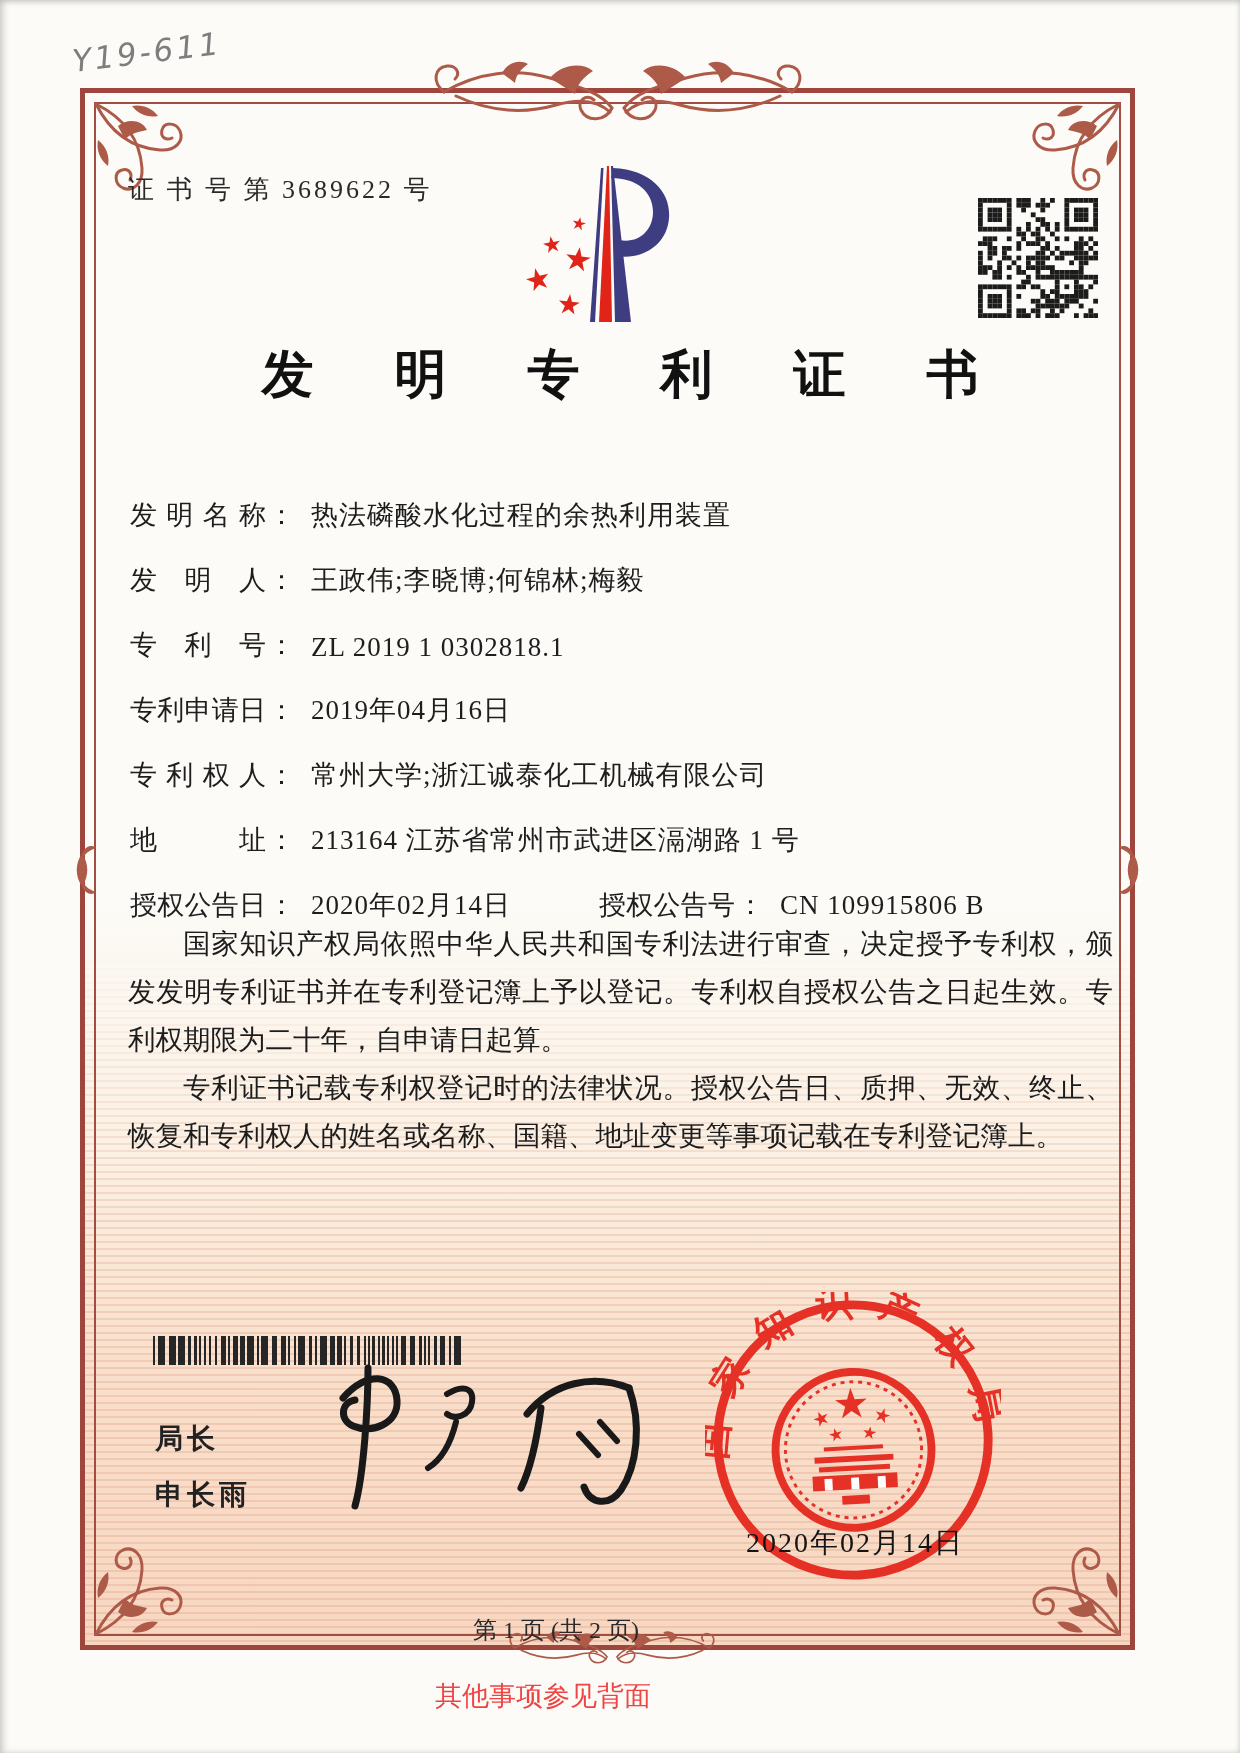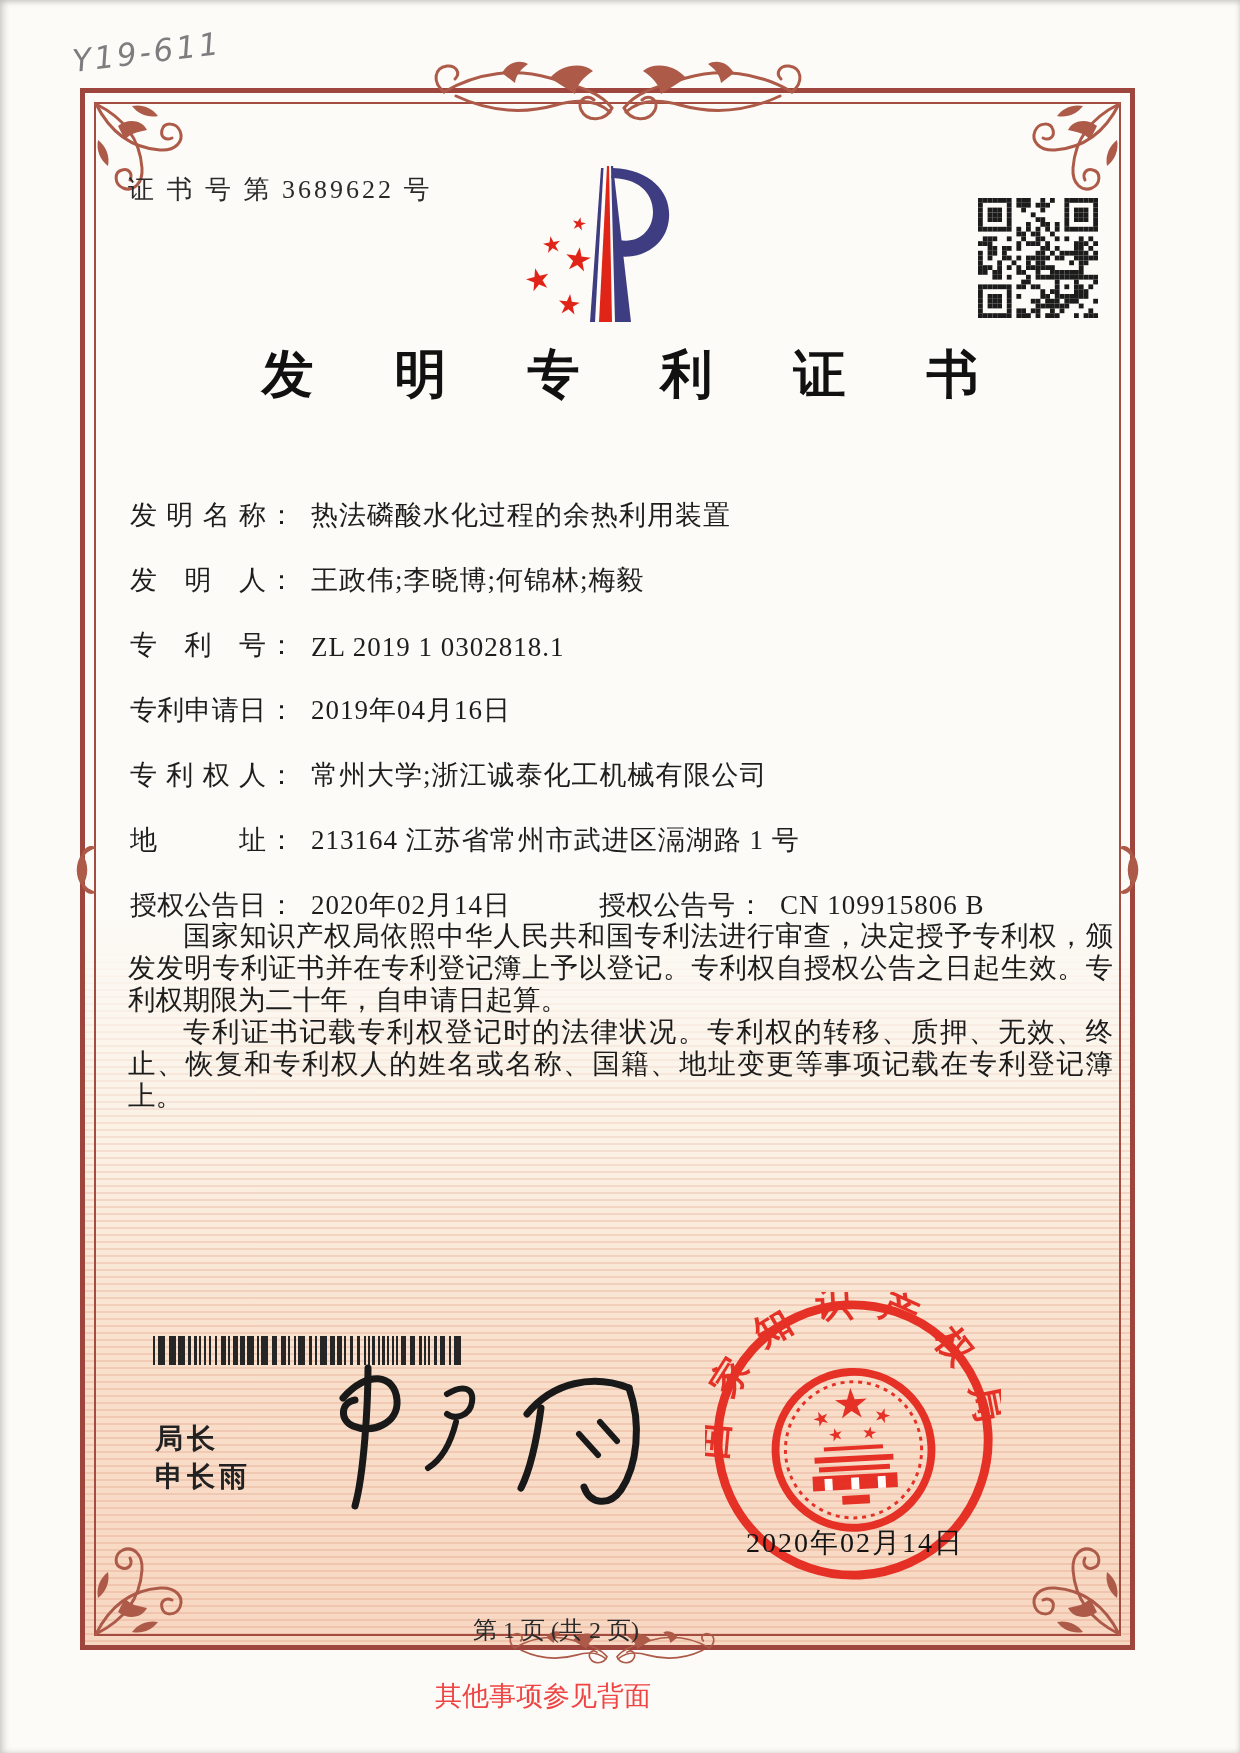--- a/index.html
+++ b/index.html
@@ -28,27 +28,27 @@
   .qr-box{position:absolute;left:978px;top:198px;width:120px;height:120px;z-index:3;}
   .cert-title{position:absolute;left:0;right:0;top:340px;text-align:center;font-size:52px;
     font-weight:bold;letter-spacing:34px;text-indent:34px;color:#111;z-index:3;}
   .fields{position:absolute;left:130px;top:468px;width:990px;z-index:3;}
   .field-row{height:65px;display:flex;align-items:flex-end;font-size:27px;}
   .f-label{display:inline-block;width:136px;text-align:justify;text-align-last:justify;}
   .f-colon{margin:0 16px 0 2px;}
   .f-value{letter-spacing:1px;}
   .grant-row{display:flex;}
   .grant-second{margin-left:88px;display:flex;align-items:center;}
-  .body-text{position:absolute;left:128px;top:920px;width:985px;font-size:27.5px;line-height:32px;
+  .body-text{position:absolute;left:128px;top:920px;width:985px;font-size:27.5px;line-height:48px;
     text-align:justify;color:#1c1c1c;z-index:3;}
   .body-text p{margin:0;text-indent:2em;}
   .barcode-box{position:absolute;left:153px;top:1336px;width:312px;height:29px;z-index:3;}
   .director{position:absolute;left:155px;top:1420px;z-index:4;
     font-family:"Liberation Sans","DejaVu Sans",sans-serif;font-weight:600;font-size:28px;color:#222;}
-  .director div{letter-spacing:4px;}
+  .director div{margin-bottom:18px;letter-spacing:4px;}
   .sig-box{position:absolute;left:295px;top:1358px;width:390px;height:185px;z-index:4;}
   .seal-box{position:absolute;left:705px;top:1292px;width:296px;height:296px;z-index:3;opacity:.95;}
   .seal-date{position:absolute;left:700px;top:1524px;width:310px;text-align:center;
     font-size:28px;letter-spacing:2px;color:#141414;z-index:4;}
   .page-note{position:absolute;left:406px;top:1614px;width:300px;text-align:center;font-size:24px;color:#2a2a2a;z-index:3;}
   .back-note{position:absolute;left:393px;top:1678px;width:300px;text-align:center;font-size:27px;color:#ef4444;z-index:3;}
   .ornaments{position:absolute;left:0;top:0;z-index:2;pointer-events:none;}
 </style>
 </head>
 <body>
@@ -479,21 +479,21 @@
     <span class="grant-second">
       <span class="f-label">授权公告号</span>
         <span class="f-colon">：</span>
       <span class="f-value">CN 109915806 B</span>
     </span>
   </div>
 </div>
 
 <div class="body-text">
   <p>国家知识产权局依照中华人民共和国专利法进行审查，决定授予专利权，颁发发明专利证书并在专利登记簿上予以登记。专利权自授权公告之日起生效。专利权期限为二十年，自申请日起算。</p>
-  <p>专利证书记载专利权登记时的法律状况。专利权的转移、质押、无效、终止、恢复和专利权人的姓名或名称、国籍、地址变更等事项记载在专利登记簿上。</p>
+  <p>专利证书记载专利权登记时的法律状况。授权公告日、质押、无效、终止、恢复和专利权人的姓名或名称、国籍、地址变更等事项记载在专利登记簿上。</p>
 </div>
 
 <div class="barcode-box">
   <svg id="bc-svg" viewBox="0 0 312 29" width="312" height="29">
       <rect x="0" y="0" width="2" height="29" fill="#262626"></rect>
       <rect x="5" y="0" width="7" height="29" fill="#262626"></rect>
       <rect x="16" y="0" width="7" height="29" fill="#262626"></rect>
       <rect x="25" y="0" width="7" height="29" fill="#262626"></rect>
       <rect x="35" y="0" width="3" height="29" fill="#262626"></rect>
       <rect x="41" y="0" width="3" height="29" fill="#262626"></rect>

